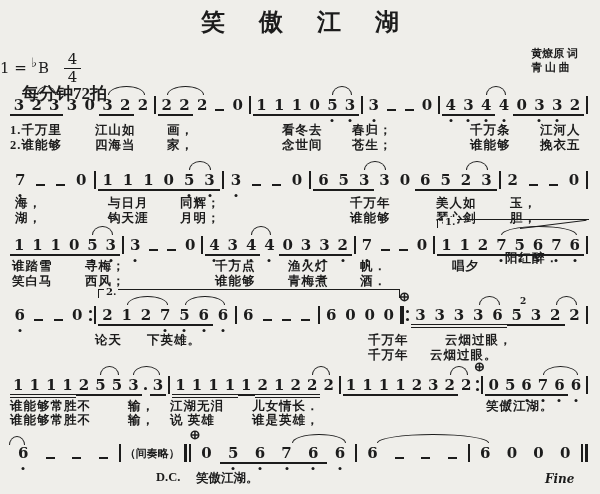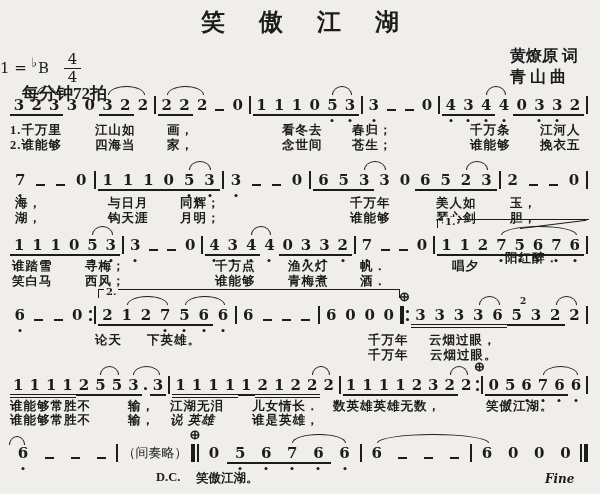--- a/index.html
+++ b/index.html
@@ -8,21 +8,21 @@
   .title{position:absolute;top:6px;left:0;width:100%;text-align:center;
          font-size:24px;font-weight:bold;letter-spacing:14px;text-indent:14px;}
   .keysig{position:absolute;left:0;top:52px;font-size:15px;font-weight:normal;
           font-family:"DejaVu Serif",serif;}
   .keysig .flat{font-size:13px;vertical-align:super;margin:0 1px 0 4px;}
   .frac{display:inline-block;text-align:center;vertical-align:middle;margin-left:10px;line-height:1;}
   .frac .top{display:block;border-bottom:1.5px solid #1c1c1c;padding:0 4px 1px;}
   .frac .bot{display:block;padding-top:1px;}
   .subtitle{position:absolute;top:56px;left:0;width:100%;text-align:center;
             font-size:13px;font-weight:bold;}
-  .credits{position:absolute;right:22px;top:46px;text-align:left;font-size:16px;
+  .credits{position:absolute;right:22px;top:46px;text-align:left;font-size:11px;
            font-weight:bold;line-height:1.3;}
   .tempo{position:absolute;left:22px;top:82px;font-size:17px;font-weight:bold;text-align:center;}
   .music-line{position:absolute;left:10px;right:10px;height:60px;}
   .notes-row{position:absolute;left:0;right:0;top:0;display:flex;align-items:flex-start;}
   .tok{position:relative;flex:1 1 0;text-align:center;
        font-family:"DejaVu Serif",serif;font-weight:bold;font-size:15px;line-height:18px;
        min-width:6px;}
   .tok.u1{border-bottom:2px solid #1c1c1c;}
   .tok.u2{border-bottom:4px double #1c1c1c;}
   .odot{position:absolute;left:50%;transform:translateX(-50%);bottom:-8px;
@@ -30,21 +30,21 @@
   .grace{position:absolute;top:-9px;right:0;font-size:9px;line-height:9px;font-weight:bold;}
   .dashtok{flex:1 1 0;}
   .dashbar{display:inline-block;width:9px;height:2px;background:#1c1c1c;vertical-align:middle;margin-top:8px;}
   .dottok{flex:0.5 1 0;}
   .ddot{display:inline-block;width:3px;height:3px;border-radius:50%;background:#1c1c1c;margin-top:8px;}
   .barwrap{flex:0 0 auto;display:flex;align-items:center;gap:2px;margin:0 2px;min-width:0;}
   .bline{display:inline-block;width:2px;height:18px;background:#1c1c1c;}
   .bline.thick{width:3.5px;}
   .rptdots{display:inline-block;width:3px;height:3px;border-radius:50%;background:#1c1c1c;
            box-shadow:0 8px 0 #1c1c1c;margin-top:-8px;}
-  .ann{flex:0 0 auto;font-size:13px;font-weight:normal;line-height:18px;margin:0 2px;}
+  .ann{flex:0 0 auto;font-size:11px;font-weight:bold;line-height:18px;margin:0 2px;}
   .slur{position:absolute;height:8px;border:1.4px solid #1c1c1c;border-bottom:none;
         border-radius:100% 100% 0 0 / 200% 200% 0 0;}
   .volta{position:absolute;height:8px;border-top:1.4px solid #1c1c1c;border-left:1.4px solid #1c1c1c;}
   .volta.closed{border-right:1.4px solid #1c1c1c;}
   .volta-label{position:absolute;left:5px;top:-3px;font-size:10px;font-weight:bold;
                font-family:"DejaVu Serif",serif;background:#efeeea;padding:0 2px;line-height:10px;}
   .coda{position:absolute;font-size:13px;line-height:13px;font-weight:bold;transform:translateX(-50%);}
   .diag{position:absolute;border-top:1.2px solid #1c1c1c;height:0;transform-origin:left center;}
   .lyric{position:absolute;font-size:12.5px;font-weight:600;white-space:nowrap;letter-spacing:1px;}
   .footnote{position:absolute;font-size:12.5px;font-weight:600;white-space:nowrap;}
@@ -323,21 +323,21 @@
         <div class="slur" style="left: 174.5px; width: 38px; top: -10px;"></div>
         <div class="slur" style="left: 468.5px; width: 19px; top: -10px;"></div>
         <div class="slur" style="left: 545.5px; width: 19px; top: -10px;"></div>
         <div class="volta closed" style="left: 88px; width: 300px; top: -17px;">
           <span class="volta-label">2.</span>
         </div>
         <div class="coda" style="left: 394.5px; top: -16px;">⊕</div>
         <span class="lyric" style="left: 85px; top: 26px;">论天</span>
         <span class="lyric" style="left: 137px; top: 26px;">下英雄。</span>
         <span class="lyric" style="left: 358px; top: 26px;">千万年</span>
-        <span class="lyric" style="left: 419px; top: 26px;">云烟过眼，</span>
+        <span class="lyric" style="left: 435px; top: 26px;">云烟过眼，</span>
         <span class="lyric" style="left: 358px; top: 41px;">千万年</span>
         <span class="lyric" style="left: 420px; top: 41px;">云烟过眼。</span>
       </div>
       <div class="music-line" style="top: 376px;">
         <div class="notes-row">
           <span class="tok num u2">1</span>
           <span class="tok num u2">1</span>
           <span class="tok num u2">1</span>
           <span class="tok num u2">1</span>
           <span class="tok num u1">2</span>
@@ -387,25 +387,24 @@
         <div class="slur" style="left: 90px; width: 17px; top: -10px;"></div>
         <div class="slur" style="left: 123px; width: 25px; top: -10px;"></div>
         <div class="slur" style="left: 302px; width: 16px; top: -10px;"></div>
         <div class="slur" style="left: 440px; width: 16px; top: -10px;"></div>
         <div class="slur" style="left: 533px; width: 33px; top: -10px;"></div>
         <div class="coda" style="left: 469.5px; top: -16px;">⊕</div>
         <span class="lyric" style="left: 0px; top: 22px;">谁能够常胜不</span>
         <span class="lyric" style="left: 118px; top: 22px;">输，</span>
         <span class="lyric" style="left: 160px; top: 22px;">江湖无泪</span>
         <span class="lyric" style="left: 242px; top: 22px;">儿女情长．</span>
-        <span class="lyric" style="left: 323px; top: 22px;">数英雄英雄无数，</span>
         <span class="lyric" style="left: 476px; top: 22px;">笑傲江湖。</span>
         <span class="lyric" style="left: 0px; top: 36px;">谁能够常胜不</span>
         <span class="lyric" style="left: 118px; top: 36px;">输，</span>
-        <span class="lyric" style="left: 160px; top: 36px; font-style: italic;">说 英雄</span>
+        <span class="lyric" style="left: 160px; top: 36px;">说 英雄</span>
         <span class="lyric" style="left: 242px; top: 36px;">谁是英雄，</span>
       </div>
       <div class="music-line" style="top: 444px;">
         <div class="notes-row">
           <span class="tok num">6<span class="odot"></span></span>
           <span class="tok dashtok"><span class="dashbar"></span></span>
           <span class="tok dashtok"><span class="dashbar"></span></span>
           <span class="tok dashtok"><span class="dashbar"></span></span>
           <span class="tok barwrap">
             <span class="bline"></span>

